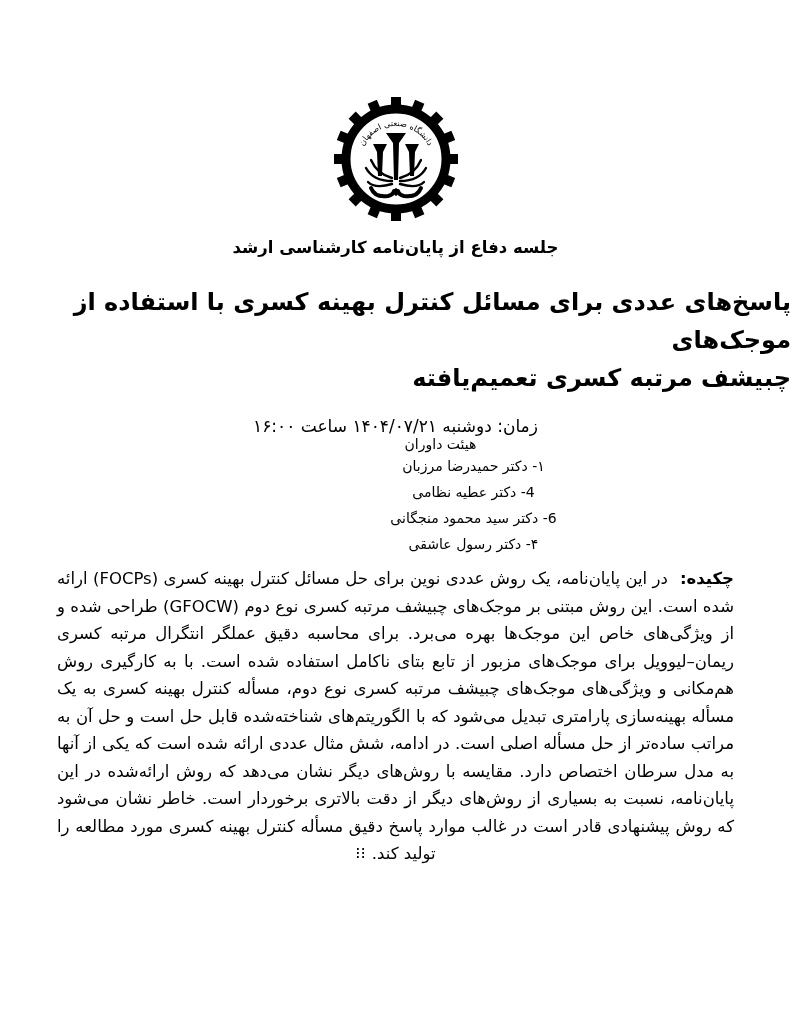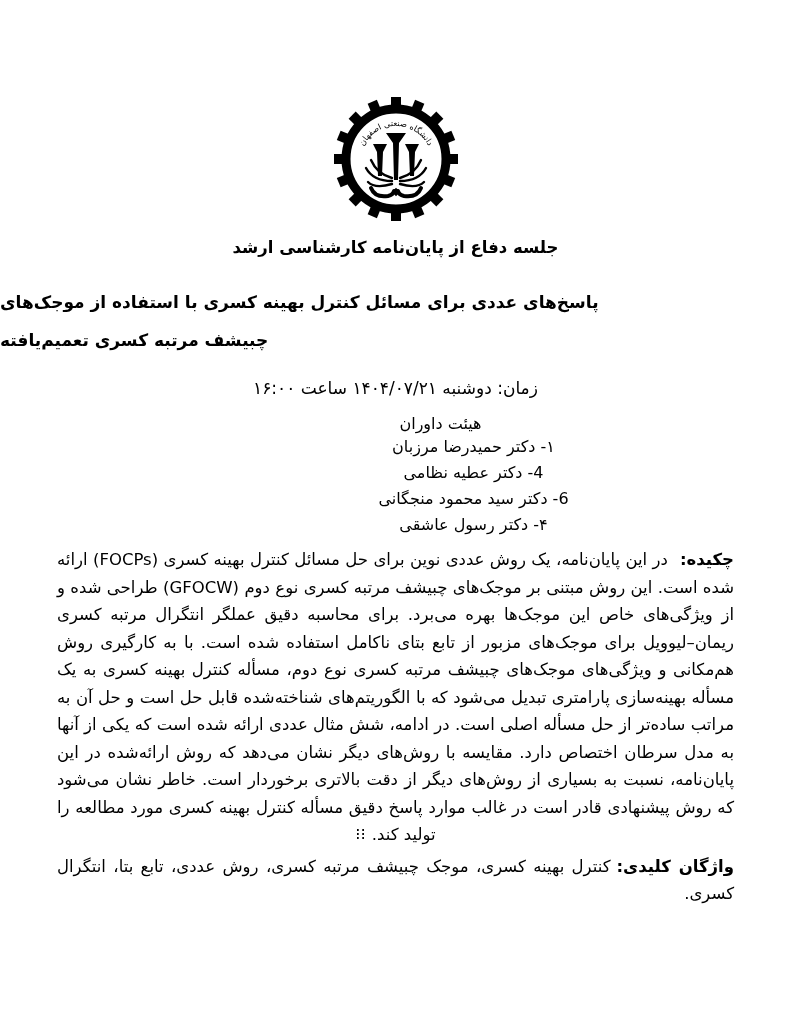--- a/index.html
+++ b/index.html
@@ -21,39 +21,38 @@
   }
   .logo-wrap svg { display: inline-block; }
   .header-note {
     margin-top: 12px;
     text-align: center;
     font-size: 16.5px;
     font-weight: bold;
   }
   .main-title {
     margin-top: 26px;
-    text-align: left;
-    font-size: 17px;
+    text-align: right;
+    font-size: 24px;
     font-weight: bold;
     line-height: 38px;
   }
   .speaker-line {
     margin-top: 30px;
     text-align: center;
     font-size: 18px;
     font-weight: bold;
   }
   .time-line, .location-line {
     margin-top: 19px;
     text-align: center;
     font-size: 17px;
   }
   .committee {
-    margin-top: 16px;
-    font-size: 16px;
+    font-size: 14px;
     padding-left: 40px;
   }
   .committee-heading {
     text-align: center;
     transform: translateX(25px);
   }
   .committee-list {
     width: fit-content;
     margin: 1px auto 0;
     transform: translateX(58px);
@@ -166,17 +165,14 @@
       <div>4- دکتر عطیه نظامی</div>
       <div>6- دکتر سید محمود منجگانی</div>
       <div>۴- دکتر رسول عاشقی</div>
     </div>
   </div>
 
   <div class="abstract">
     <span class="abstract-label">چکیده:</span><span>در این پایان‌نامه، یک روش عددی نوین برای حل مسائل کنترل بهینه کسری (FOCPs) ارائه شده است. این روش مبتنی بر موجک‌های چبیشف مرتبه کسری نوع دوم (GFOCW) طراحی شده و از ویژگی‌های خاص این موجک‌ها بهره می‌برد. برای محاسبه دقیق عملگر انتگرال مرتبه کسری ریمان–لیوویل برای موجک‌های مزبور از تابع بتای ناکامل استفاده شده است. با به کارگیری روش هم‌مکانی و ویژگی‌های موجک‌های چبیشف مرتبه کسری نوع دوم، مسأله کنترل بهینه کسری به یک مسأله بهینه‌سازی پارامتری تبدیل می‌شود که با الگوریتم‌های شناخته‌شده قابل حل است و حل آن به مراتب ساده‌تر از حل مسأله اصلی است. در ادامه، شش مثال عددی ارائه شده است که یکی از آنها به مدل سرطان اختصاص دارد. مقایسه با روش‌های دیگر نشان می‌دهد که روش ارائه‌شده در این پایان‌نامه، نسبت به بسیاری از روش‌های دیگر از دقت بالاتری برخوردار است. خاطر نشان می‌شود که روش پیشنهادی قادر است در غالب موارد پاسخ دقیق مسأله کنترل بهینه کسری مورد مطالعه را تولید کند.</span><span class="end-mark">⁝⁝</span>
   </div>
 
-  <div class="keywords">
-    <span class="keywords-label">واژگان کلیدی:</span><span>کنترل بهینه کسری، موجک چبیشف مرتبه کسری، روش عددی، تابع بتا، انتگرال کسری.</span>
-  </div>
 
 </div>
 
 </body></html>

